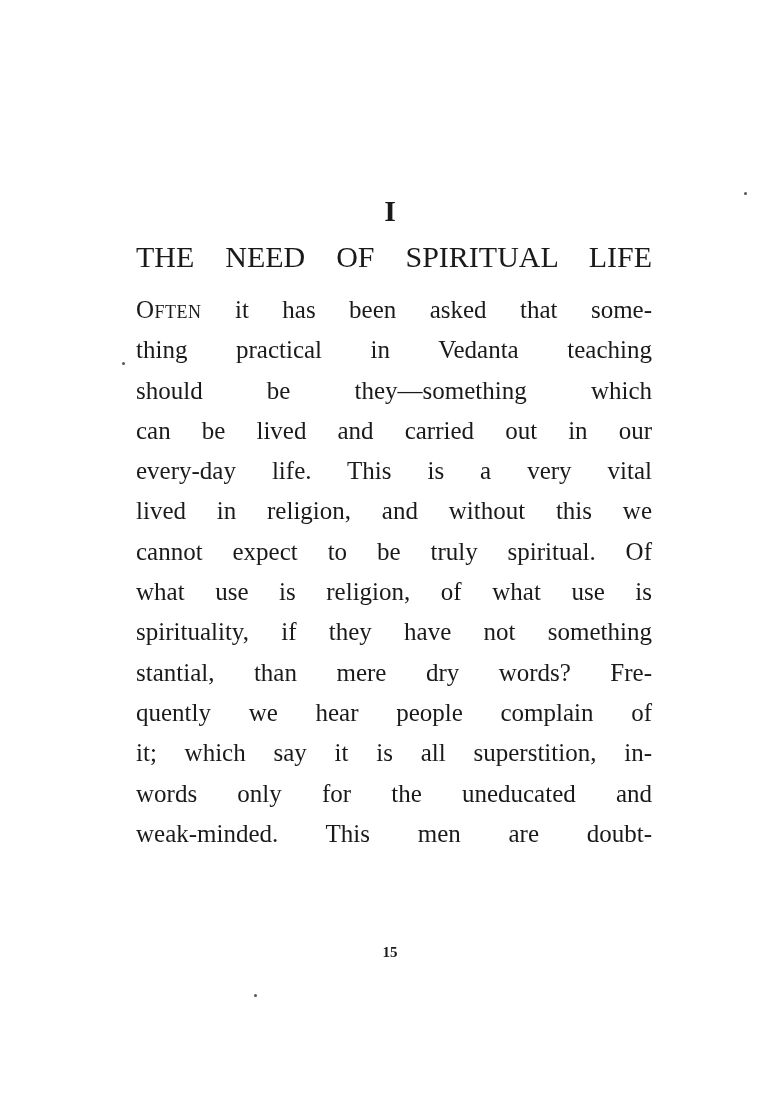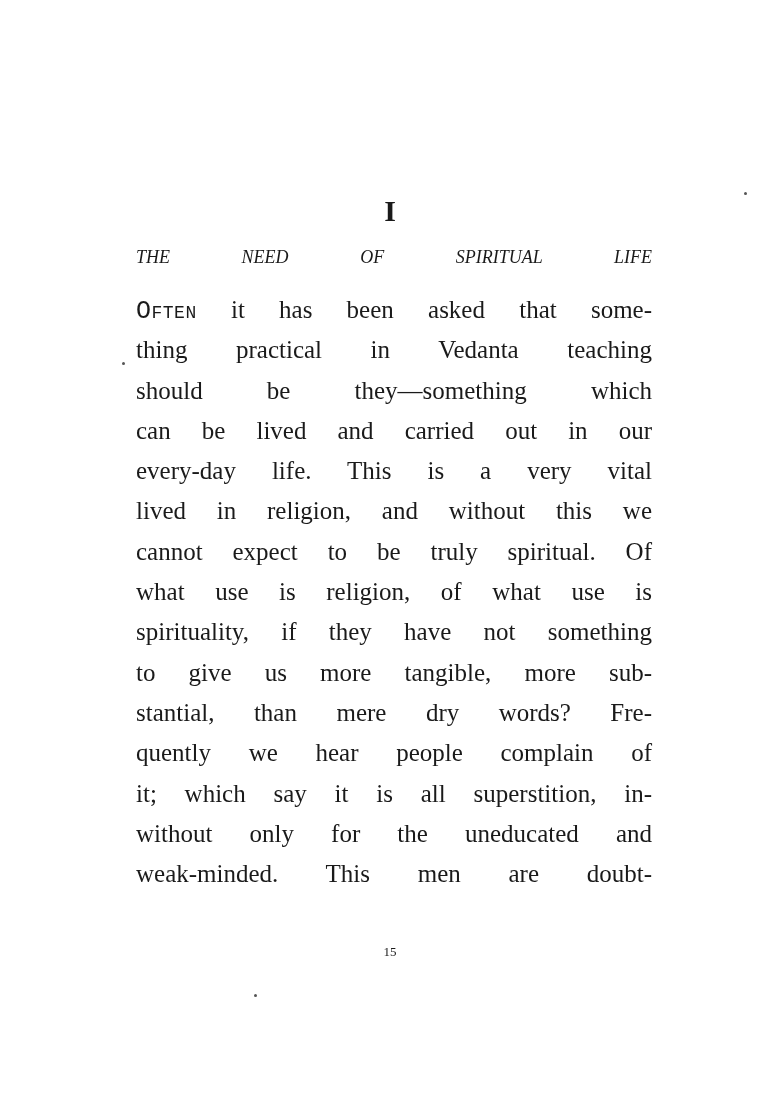--- a/index.html
+++ b/index.html
@@ -34,53 +34,51 @@
       line-height: 36px;
       letter-spacing: 0;
     }
     .chapter-title {
       position: absolute;
       left: 136px;
       width: 516px;
       top: 240px;
       text-align: justify;
       text-align-last: justify;
-      font-size: 18px;
+      font-size: 30px;
       line-height: 34px;
       white-space: nowrap;
-      font-style: italic;
     }
     .body-text {
       position: absolute;
       left: 136px;
       width: 516px;
       top: 290px;
     }
     .line {
       display: block;
       height: 40.3px;
       line-height: 40.3px;
       font-size: 25px;
       text-align: justify;
       text-align-last: justify;
       white-space: nowrap;
     }
     .smallcaps {
       font-variant: small-caps;
       letter-spacing: 0.5px;
-      font-family: Liberation Mono, monospace;
     }
     .page-number {
       position: absolute;
       left: 0;
       width: 780px;
       top: 940px;
       text-align: center;
-      font-size: 13px;
-      font-weight: normal;
+      font-size: 15px;
+      font-weight: bold;
       line-height: 24px;
     }
     .speck {
       position: absolute;
       background: #555;
       border-radius: 50%;
     }
   </style>
 </head>
 <body>
@@ -94,25 +92,24 @@
   <div class="body-text">
     <span class="line"><span class="smallcaps">Often</span><span> it has been asked that some-</span></span>
     <span class="line">thing practical in Vedanta teaching</span>
     <span class="line">should be they—something which</span>
     <span class="line">can be lived and carried out in our</span>
     <span class="line">every-day life. This is a very vital</span>
     <span class="line">lived in religion, and without this we</span>
     <span class="line">cannot expect to be truly spiritual. Of</span>
     <span class="line">what use is religion, of what use is</span>
     <span class="line">spirituality, if they have not something</span>
-    <span class="line">to give us more tangible, more sub-</span>
     <span class="line">stantial, than mere dry words? Fre-</span>
     <span class="line">quently we hear people complain of</span>
     <span class="line">it; which say it is all superstition, in-</span>
-    <span class="line">without only for the uneducated and</span>
+    <span class="line">words only for the uneducated and</span>
     <span class="line">weak-minded. This men are doubt-</span>
   </div>
 
   <div class="page-number">15</div>
 
   <div class="speck" style="left:744px;top:192px;width:3px;height:3px;"></div>
   <div class="speck" style="left:122px;top:362px;width:3px;height:3px;"></div>
   <div class="speck" style="left:254px;top:994px;width:3px;height:3px;"></div>
 </div>
 

